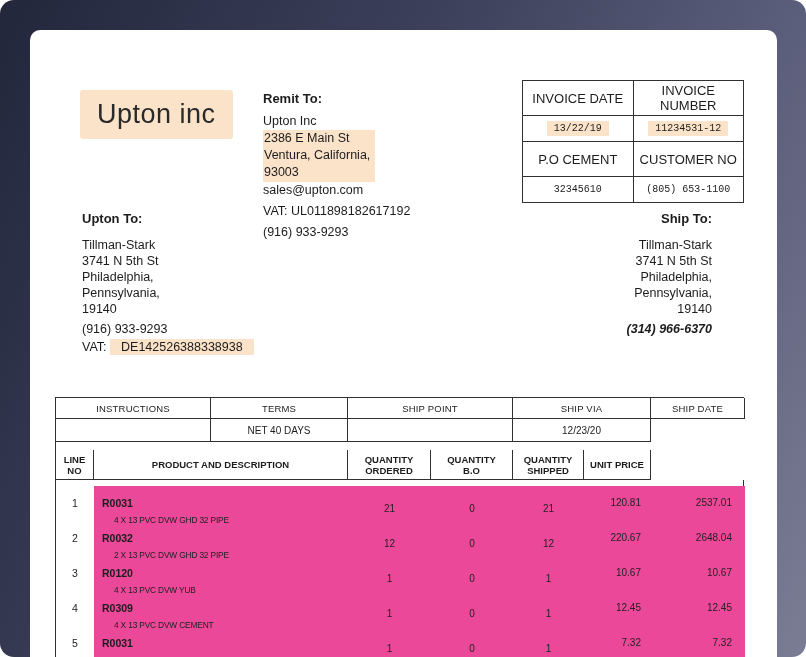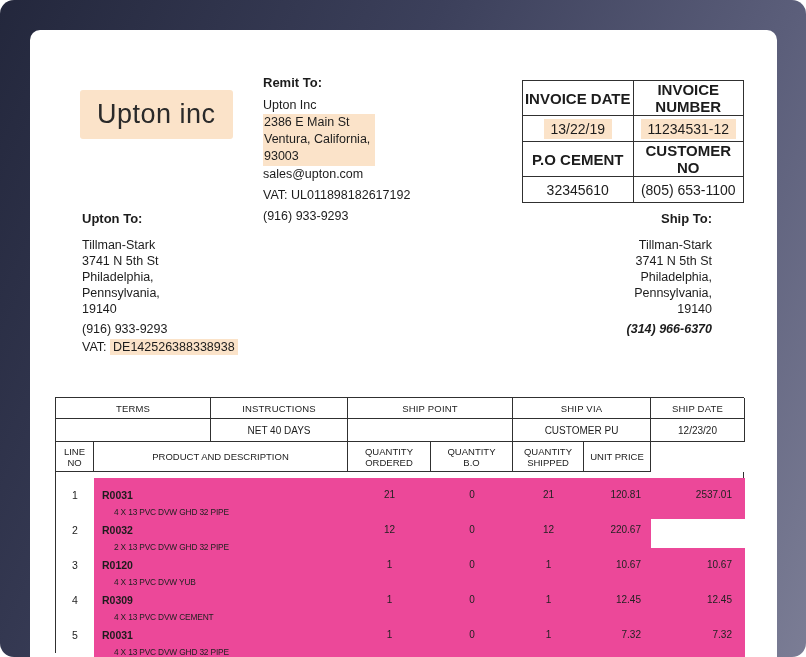--- a/index.html
+++ b/index.html
@@ -10,62 +10,62 @@
     background:linear-gradient(115deg,#23273c 0%,#3c405b 40%,#5b5e7a 72%,#7b7d95 100%); }
   .page { position:absolute; left:30px; top:30px; width:747px; height:660px;
     background:#ffffff; border-radius:10px 10px 0 0; }
 
   
   .logo-box { position:absolute; left:50px; top:60px; background:#fbe3c9;
     padding:9px 17px; border-radius:3px; }
   .logo-box span { font-size:27px; color:#2a2a2a; letter-spacing:.5px; }
 
   
-  .remit { position:absolute; left:233px; top:44px; width:185px; font-size:12.5px; line-height:17px; }
+  .remit { position:absolute; left:233px; top:60px; width:185px; font-size:12.5px; line-height:17px; }
   .remit .lbl { font-weight:bold; font-size:13px; margin-bottom:6px; }
   .hl-block { background:#fbe3c9; display:inline-block; padding:0 4px 1px 1px; min-width:112px; }
   .remit .spaced { margin-top:4px; white-space:nowrap; }
 
   
   .meta { position:absolute; left:492px; top:50px; width:222px; border-collapse:collapse; table-layout:fixed; }
   .meta td { border:1px solid #303030; text-align:center; }
-  .meta .mh { font-weight:bold; font-size:15px; height:35px; }
-  .meta .mv { font-size:14px; height:26px; }
+  .meta .mh { font-weight:normal; font-size:13px; height:35px; }
+  .meta .mv { font-size:10px; height:26px;font-family:Liberation Mono, monospace; }
   .hl { background:#fbe3c9; padding:2px 7px; }
 
   
   .addr { position:absolute; top:181px; font-size:12.5px; line-height:16px; width:190px; }
   .addr .lbl { font-weight:bold; font-size:13px; margin-bottom:10px; }
   .bill { left:52px; }
   .ship { left:492px;text-align:right; }
   .addr .phone { margin-top:4px; }
   .ship .phone { font-weight:bold; font-style:italic; }
   .addr .vatline { margin-top:2px; white-space:nowrap; }
-  .vat-hl { background:#fbe3c9; padding:1px 3px;text-align:right; }
+  .vat-hl { background:#fbe3c9; padding:1px 11px;text-align:right; }
 
   
   .main-table { position:absolute; left:25px; top:367px; width:689px;
     border-top:1px solid #303030; border-left:1px solid #303030; }
   .grid-row { display:grid; }
   .ship-cols { grid-template-columns:155px 137px 165px 138px 94px; }
   .item-cols { grid-template-columns:38px 254px 83px 82px 71px 67px 94px; }
   .tc { border-right:1px solid #303030; border-bottom:1px solid #303030;
     display:flex; align-items:center; justify-content:center; text-align:center; }
   .sh-h .tc { height:21px; font-size:9.5px; letter-spacing:.2px; }
   .sh-v .tc { height:23px; font-size:10px; }
-  .it-h .tc { height:30px; font-weight:normal; font-size:9.5px; line-height:11px; white-space:pre-line; }
+  .it-h .tc { height:30px; font-weight:bold; font-size:9.5px; line-height:11px; white-space:pre-line;margin-top:8px; }
   .items-gap { height:6px; border-right:1px solid #303030; }
   .item-row { display:grid; grid-template-columns:38px 254px 83px 82px 71px 67px 94px; height:35px; }
   .item-row .ic { background:#ec4899; }
   .item-row .c-line { background:#ffffff; text-align:center; font-size:10.5px; padding-top:11px; }
   .c-prod { padding-top:11px; }
   .c-prod .code { display:block; font-weight:bold; font-size:10.5px; padding-left:8px; }
   .c-prod .desc { display:inline-block; font-size:9.5px; letter-spacing:-.2px; margin:3px 0 0 20px;
     transform:scaleX(.88); transform-origin:left center; white-space:nowrap; color:#222; }
-  .c-num { text-align:center; font-size:10px; padding-top:11px; color:#222; }
+  .c-num { text-align:center; font-size:10px; padding-top:17px; color:#222; }
   .c-price { text-align:right; font-size:10px; padding:11px 10px 0 0; color:#222; }
   .c-amt { text-align:right; font-size:10px; padding:11px 13px 0 0; color:#222; }
 </style>
 </head>
 <body>
 
 <div class="backdrop">
   <div class="page">
 
     <div class="logo-box">
@@ -123,32 +123,31 @@
       <div>3741 N 5th St</div>
       <div>Philadelphia,</div>
       <div>Pennsylvania,</div>
       <div>19140</div>
       <div class="phone">(314) 966-6370</div>
     </div>
 
     <div class="main-table">
 
       <div class="grid-row ship-cols sh-h">
+        <div class="tc">INSTRUCTIONS</div>
         <div class="tc">TERMS</div>
-        <div class="tc">INSTRUCTIONS</div>
         <div class="tc">SHIP POINT</div>
         <div class="tc">SHIP VIA</div>
         <div class="tc">SHIP DATE</div>
       </div>
 
       <div class="grid-row ship-cols sh-v">
         <div class="tc"></div>
         <div class="tc">NET 40 DAYS</div>
         <div class="tc"></div>
-        <div class="tc">CUSTOMER PU</div>
         <div class="tc">12/23/20</div>
       </div>
 
       <div class="grid-row item-cols it-h">
         <div class="tc">LINE
 NO</div>
         <div class="tc">PRODUCT AND DESCRIPTION</div>
         <div class="tc">QUANTITY
 ORDERED</div>
         <div class="tc">QUANTITY
@@ -178,20 +177,21 @@
         <div class="item-row">
           <div class="c-line">2</div>
           <div class="ic c-prod">
             <span class="code">R0032</span>
             <span class="desc">2 X 13 PVC DVW GHD 32 PIPE</span>
           </div>
           <div class="ic c-num">12</div>
           <div class="ic c-num">0</div>
           <div class="ic c-num">12</div>
           <div class="ic c-price">220.67</div>
+          <div class="ic c-amt">2648.04</div>
         </div>
 
         <div class="item-row">
           <div class="c-line">3</div>
           <div class="ic c-prod">
             <span class="code">R0120</span>
             <span class="desc">4 X 13 PVC DVW YUB</span>
           </div>
           <div class="ic c-num">1</div>
           <div class="ic c-num">0</div>

